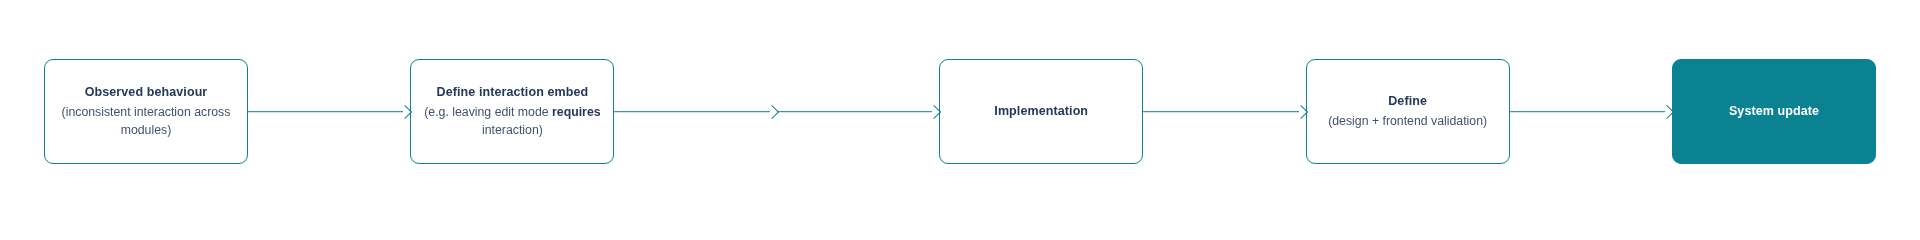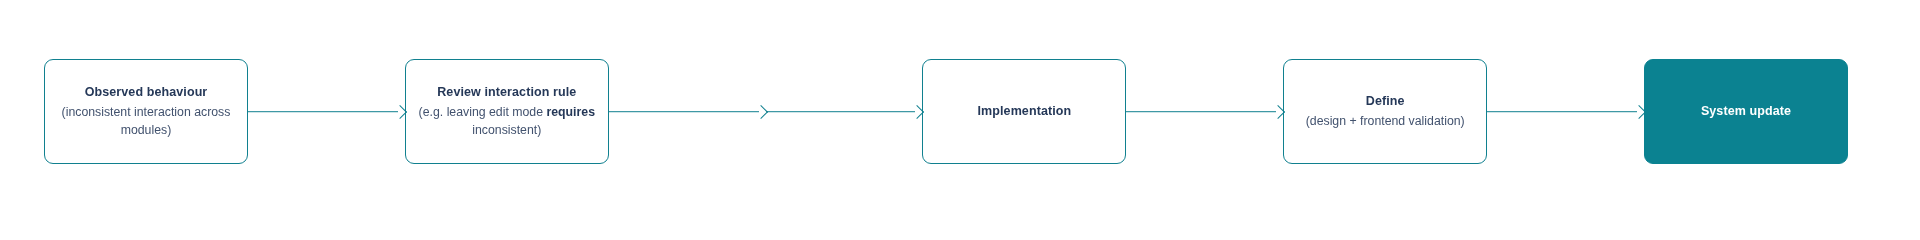--- a/index.html
+++ b/index.html
@@ -7,21 +7,21 @@
     width:1920px;height:223px;background:#ffffff;
     font-family:"Liberation Sans",sans-serif;
     overflow:hidden;
   }
   #flow{
     position:relative;width:1920px;height:223px;
     display:flex;align-items:center;
   }
   .rail{
     display:flex;align-items:center;
-    padding-left:44px;padding-right:72px;
+    padding-left:44px;padding-right:44px;
     width:100%;box-sizing:border-box;
   }
   .node{
     box-sizing:border-box;
     width:204px;height:105px;
     border:1.6px solid #10808f;
     border-radius:9px;
     background:#ffffff;
     display:flex;flex-direction:column;
     align-items:center;justify-content:center;
@@ -77,22 +77,22 @@
       <div class="title">Observed behaviour</div>
       <div class="sub"><span>(inconsistent interaction across modules)</span><b></b><span></span></div>
     </div>
 
     <div class="arrow">
       <div class="shaft"></div>
       <div class="head"></div>
     </div>
 
     <div class="node">
-      <div class="title">Review interaction rule</div>
-      <div class="sub"><span>(e.g. leaving edit mode </span><b>requires</b><span> inconsistent)</span></div>
+      <div class="title">Define interaction embed</div>
+      <div class="sub"><span>(e.g. leaving edit mode </span><b>requires</b><span> interaction)</span></div>
     </div>
 
     <div class="arrow">
       <div class="shaft"></div>
       <div class="head"></div>
     </div>
 
 
     <div class="arrow">
       <div class="shaft"></div>

